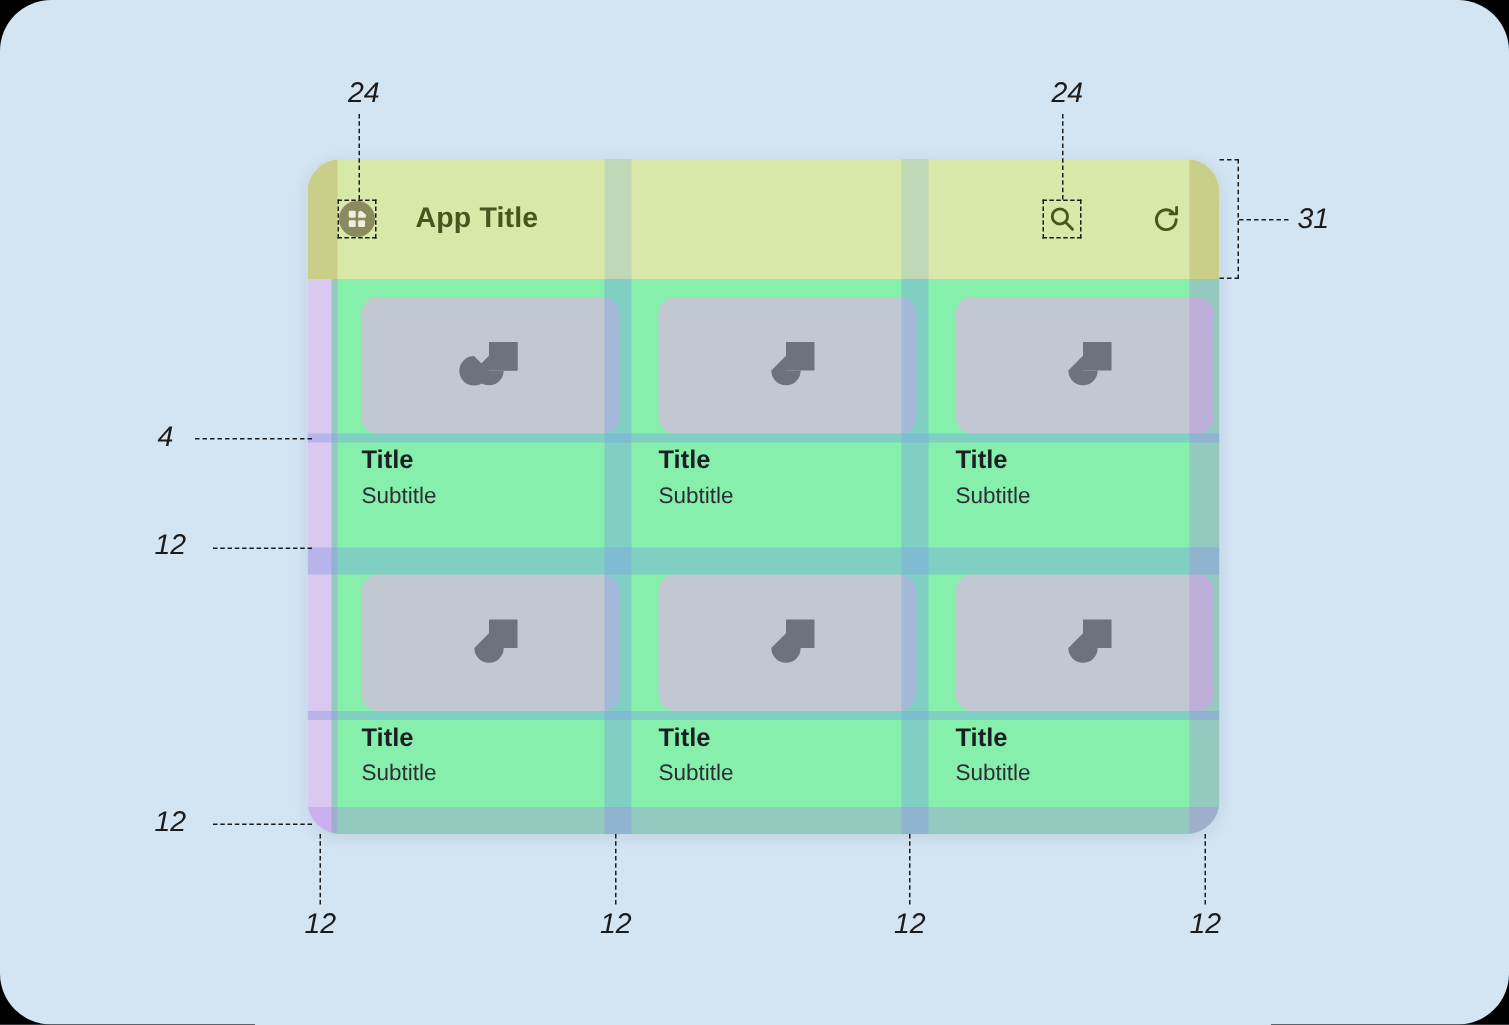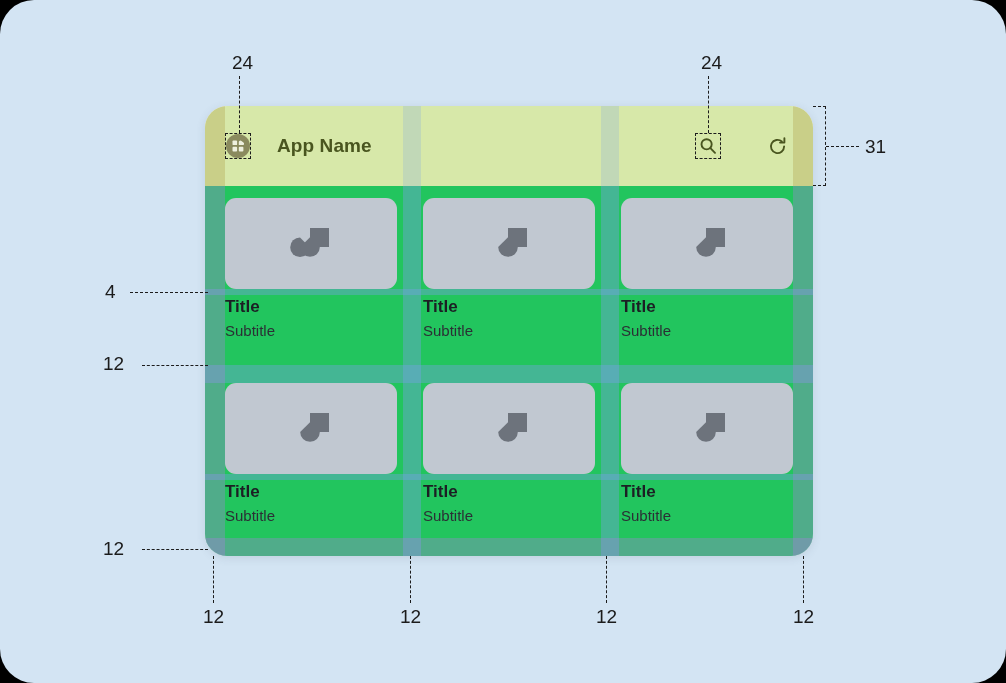--- a/index.html
+++ b/index.html
@@ -101,25 +101,25 @@
     left: 562px;
     top: 30px;
     width: 21px;
     height: 21px;
     color: #49551f;
   }
 
   
   #grid-body {
     position: absolute;
-    left: 0;
+    left: 16px;
     top: 80px;
     width: 608px;
     height: 370px;
-    background: #22c55e;
+    background: #86efac;
   }
 
   .card {
     position: absolute;
   }
   .card-img {
     position: absolute;
     left: 0;
     top: 0;
     width: 100%;
@@ -155,20 +155,21 @@
   .ov-purple { background: rgba(178,120,233,0.32); }
   .ov-blue   { background: rgba(120,160,230,0.40); }
 
   
   .ann-label {
     position: absolute;
     font-size: 19px;
     color: #1b1b1b;
     line-height: 22px;
     white-space: nowrap;
+    font-style: italic;
   }
   .lead-v {
     position: absolute;
     width: 0;
     border-left: 1.7px dashed #1b1b1b;
   }
   .lead-h {
     position: absolute;
     height: 0;
     border-top: 1.7px dashed #1b1b1b;
@@ -195,21 +196,21 @@
         <div id="app-logo">
           <svg width="24" height="24" viewBox="0 0 24 24">
             <rect x="6.5" y="6.5" width="4.6" height="4.6" rx="0.9" fill="#eef0df"></rect>
             <rect x="6.5" y="12.8" width="4.6" height="4.6" rx="0.9" fill="#eef0df"></rect>
             <rect x="12.8" y="12.8" width="4.6" height="4.6" rx="0.9" fill="#eef0df"></rect>
             <path d="M12.8 11.1 V8.1 a1.6 1.6 0 0 1 2.7 -1.15 L17.4 8.6 a1.5 1.5 0 0 1 0 2.5 Z" fill="#eef0df"></path>
           </svg>
         </div>
         <div id="app-logo-box" class="appbar-icon-box"></div>
 
-        <div id="app-title">App Name</div>
+        <div id="app-title">App Title</div>
 
         <div id="search-icon">
           <svg width="20" height="20" viewBox="0 0 20 20" fill="none" stroke="currentColor" stroke-width="1.9" stroke-linecap="round">
             <circle cx="8.6" cy="8.3" r="5.1"></circle>
             <line x1="12.4" y1="12.2" x2="17" y2="16.8"></line>
           </svg>
         </div>
         <div id="search-box" class="appbar-icon-box"></div>
 
         <div id="refresh-icon">

